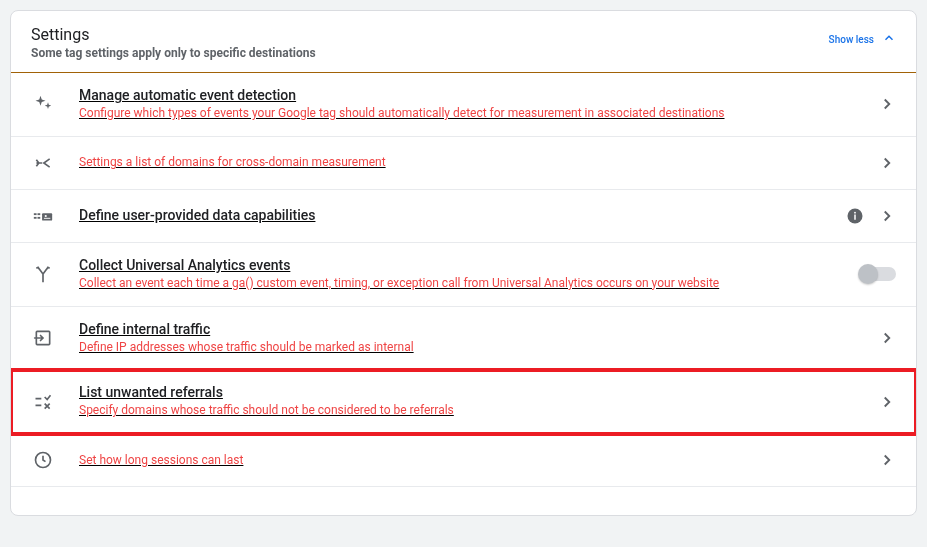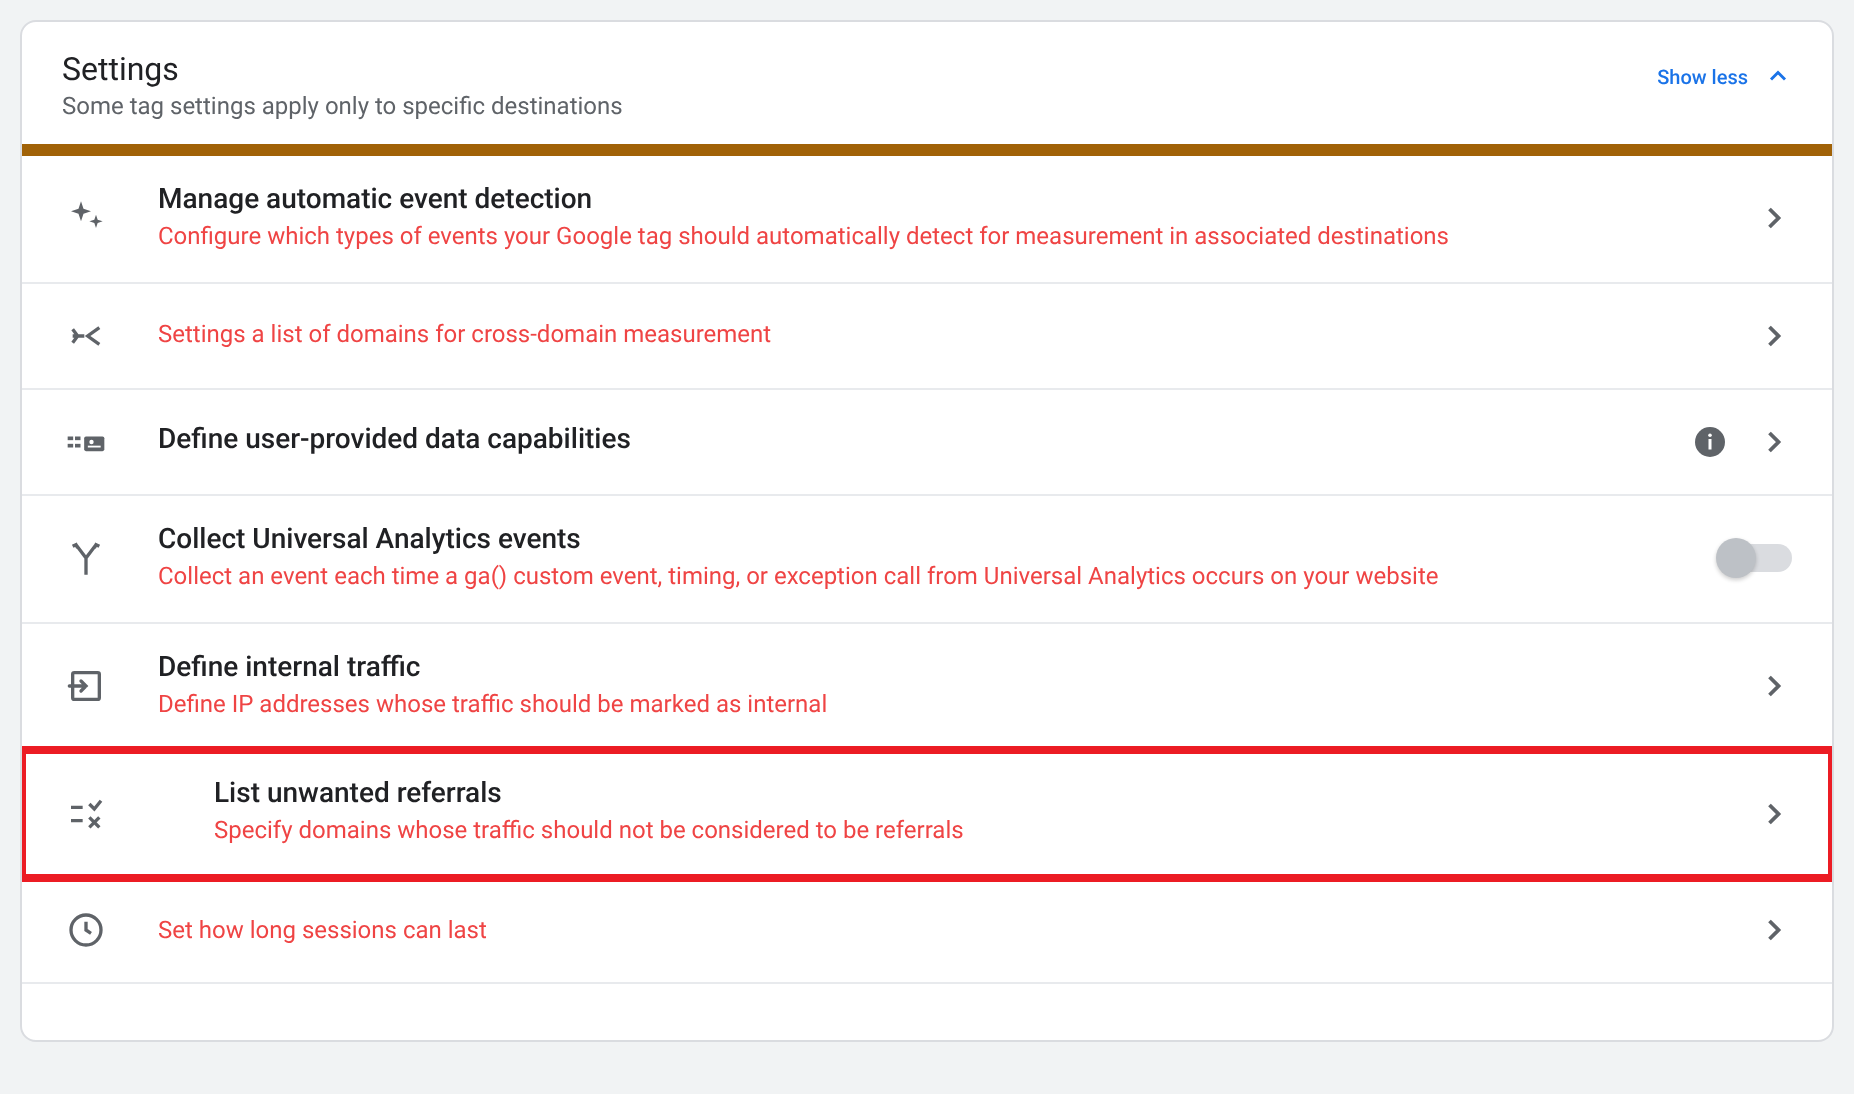--- a/index.html
+++ b/index.html
@@ -13,32 +13,33 @@
       background: #fff;
       border: 1px solid #dadce0;
       border-radius: 8px;
       overflow: hidden;
     }
     .head {
       display: flex;
       justify-content: space-between;
       align-items: flex-start;
       padding: 14px 20px 12px 20px;
-      border-bottom: 6px solid #a16207;
+      border-bottom: 1px solid #a16207;
     }
     .head-left { }
     .head-title {
       font-size: 16px;
       color: #202124;
       font-weight: 400;
       margin-bottom: 2px;
     }
     .head-sub {
       font-size: 12px;
       color: #5f6368;
+      font-weight: bold;
     }
     .show-less {
       display: flex;
       align-items: center;
       gap: 8px;
       color: #1a73e8;
       font-size: 10px;
       font-weight: 500;
       cursor: pointer;
       padding-top: 6px;
@@ -55,21 +56,21 @@
     .row-icon {
       width: 24px;
       height: 24px;
       flex: 0 0 24px;
       margin-right: 24px;
       display: flex;
       align-items: center;
       justify-content: center;
       color: #5f6368;
     }
-    .row-body { flex: 1; min-width: 0; }
+    .row-body { flex: 1; min-width: 0; text-decoration: underline; }
     .row-title {
       font-size: 14px;
       color: #202124;
       font-weight: 500;
       margin-bottom: 2px;
     }
     .row-desc {
       font-size: 12px;
       color: #ef4444;
       line-height: 1.4;
@@ -100,21 +101,20 @@
       position: absolute;
       width: 20px; height: 20px;
       border-radius: 50%;
       background: #bdc1c6;
       top: -3px; left: -2px;
       box-shadow: 0 1px 2px rgba(0,0,0,0.2);
     }
     .highlight {
       outline: 4px solid #ec1c24;
       outline-offset: -2px;
-      gap: 28px;
     }
   </style>
 </head>
 <body>
 
 <div class="card">
 
   <div class="head">
     <div class="head-left">
       <div class="head-title">Settings</div>

